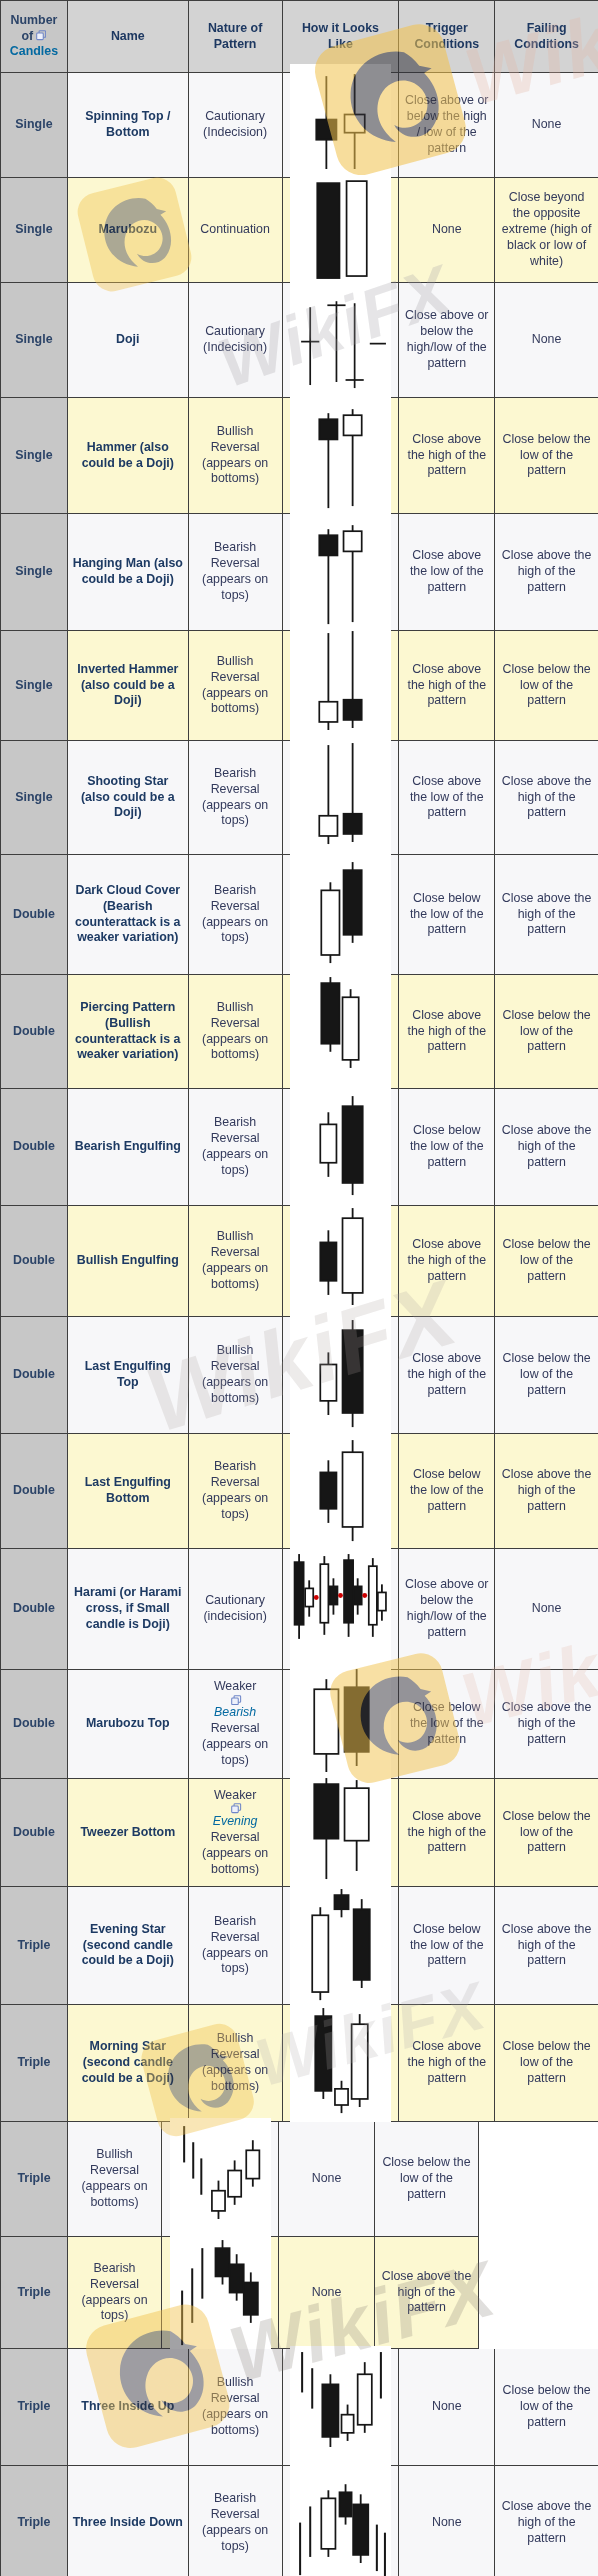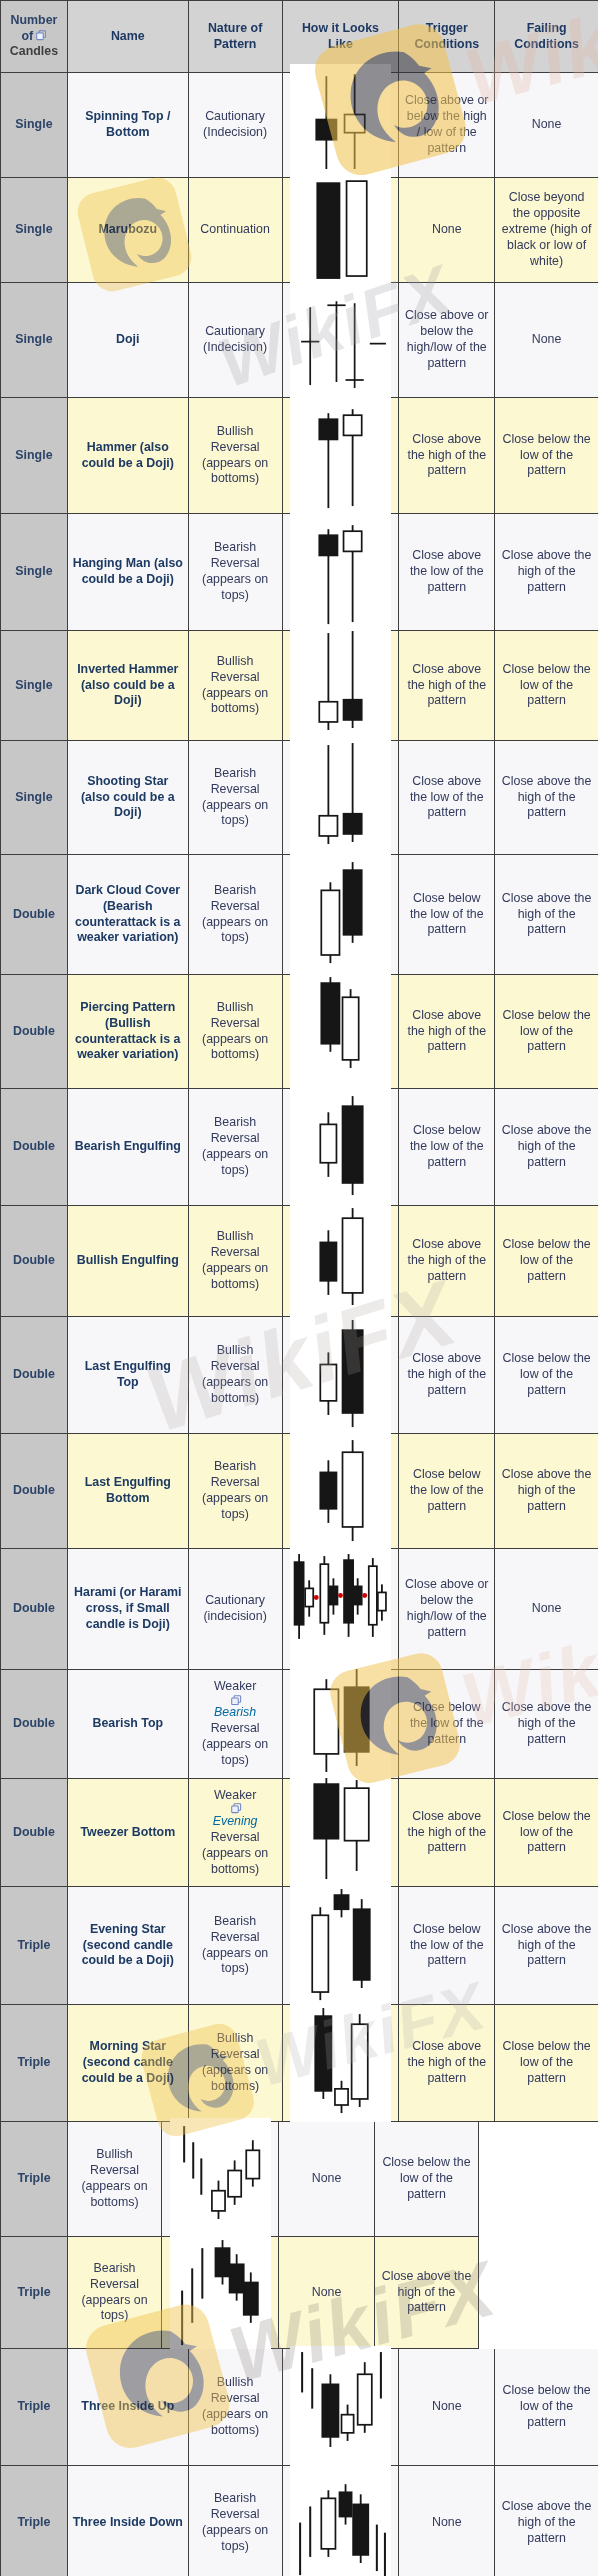--- a/index.html
+++ b/index.html
@@ -21,21 +21,21 @@
   .c-nature{width:94px;}
   .c-look{width:117px;padding:6.7px 6.7px;}
   .c-trig{width:96px;}
   .c-fail{width:104px;}
   .row.w .cell{background:#f7f7f9;}
   .row.y .cell{background:#fcf8d1;}
   .row .cell.c-num{background:#c7c7c7;font-weight:bold;color:#2c4468;}
   .c-name{font-weight:bold;color:#1d3a63;}
   .pattern-box{background:#ffffff;flex:1;width:101px;display:flex;align-items:stretch;justify-content:center;}
   .pattern-box svg{width:100%;height:100%;}
-  .hlink{color:#404040;cursor:pointer;}
+  .hlink{color:#0369a1;cursor:pointer;}
   .wlink{color:#0369a1;display:block;cursor:pointer;font-style:italic;}
   .licon{width:10.5px;height:10.5px;margin-left:2.9px;vertical-align:-1px;}
   .nat-prefix{white-space:nowrap;display:inline-flex;align-items:center;justify-content:center;flex-direction:column;}
   .hdr-line{display:block;}
   .wm{position:absolute;display:flex;align-items:center;gap:9.6px;pointer-events:none;z-index:3;}
   .wm-text{font-weight:bold;font-style:italic;white-space:nowrap;letter-spacing:1.9px;}
   .wm-logo{flex:0 0 auto;}
 </style>
 </head>
 <body>
@@ -337,21 +337,21 @@
               <line x1="91" y1="36" x2="91" y2="72" stroke="#161616" stroke-width="1.8"></line>
               <rect x="87" y="44" width="8" height="18" fill="#ffffff" stroke="#161616" stroke-width="1.7"></rect>
             </svg>
           </div>
         </div>
         <div class="cell c-trig">Close above or below the high/low of the pattern</div>
         <div class="cell c-fail">None</div>
       </div>
       <div class="row w" style="height: 109px;">
         <div class="cell c-num">Double</div>
-        <div class="cell c-name">Bearish Top</div>
+        <div class="cell c-name">Marubozu Top</div>
         <div class="cell c-nature">
           <span class="nat-prefix">
             <span>Weaker</span>
             <svg class="licon" viewBox="0 0 12 12">
               <rect x="3.5" y="0.8" width="7.5" height="7.5" rx="1" fill="none" stroke="#6f86c8" stroke-width="1.2"></rect>
               <rect x="0.8" y="3.5" width="7.5" height="7.5" rx="1" fill="#eef1fb" stroke="#6f86c8" stroke-width="1.2"></rect>
             </svg>
           </span>
           <span class="wlink">Bearish</span>
           <span>Reversal (appears on tops)</span>

